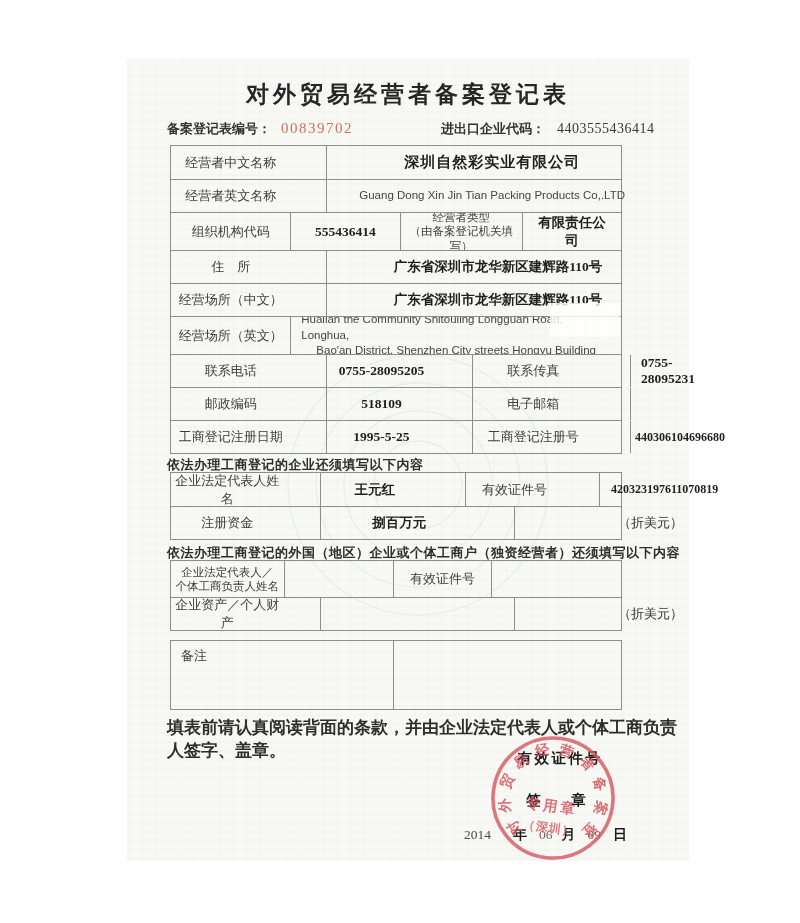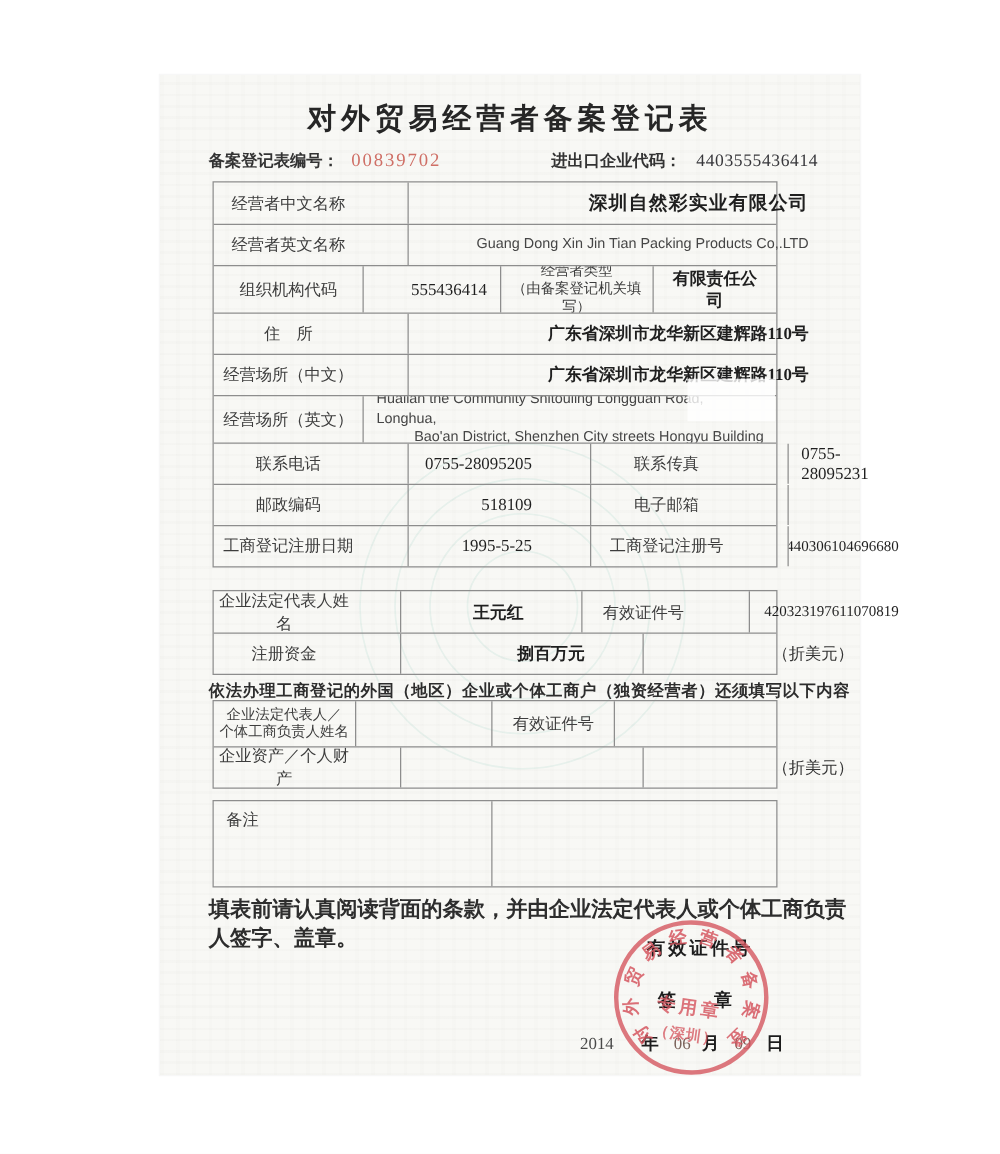--- a/index.html
+++ b/index.html
@@ -30,27 +30,27 @@
   .head-right{position:absolute;left:313px;top:0;display:flex;align-items:baseline;}
   .head-label{font-weight:700;color:#333;}
   .formno{font-family:"Liberation Serif",serif;font-size:15px;color:#cf6f66;letter-spacing:1.5px;margin-left:10px;}
   .entcode{font-family:"Liberation Serif",serif;font-size:14px;color:#38383c;letter-spacing:.5px;margin-left:12px;}
 
   .tbl{position:absolute;left:42px;width:452px;border:1px solid var(--line);box-sizing:border-box;}
   .trow{display:grid;border-top:1px solid var(--line);box-sizing:border-box;}
   .trow:first-child{border-top:none;}
   .cell{
     border-left:1px solid var(--line);box-sizing:border-box;min-width:0;
-    display:flex;flex-direction:column;justify-content:center;align-items:flex-end;
+    display:flex;flex-direction:column;justify-content:center;align-items:center;
     padding:2px 10px;overflow:hidden;
   }
   .cell:first-child{border-left:none;}
   .lab{align-items:center;text-align:center;font-size:13px;color:#3d3d3d;padding:2px 4px;}
   .lab-sub{font-size:11.5px;line-height:1.25;}
-  .val{font-family:"Liberation Serif",serif;font-size:13.5px;color:#1f1f1f;}
+  .val{font-family:"Liberation Serif",serif;font-size:13.5px;color:#1f1f1f;font-weight:bold;}
   .val-bold{font-weight:600;}
   .val-cn-name{font-size:15px;font-weight:700;letter-spacing:1px;}
   .val-en{font-family:"Liberation Sans",sans-serif;font-size:11.5px;color:#454545;line-height:1.35;}
   .num-sm{font-size:12px;letter-spacing:0;}
   .center-val{align-items:center;text-align:center;}
   .right-val{align-items:flex-end;text-align:right;font-size:13px;color:#333;}
   .h33{height:33px;gap:36px;} .h38{height:38px;} .h36{height:36px;} .h68{height:68px;}
   .g2a{grid-template-columns:26.5% 73.5%;}
   .g4a{grid-template-columns:26.5% 24.3% 27.2% 22%;}
   .g4b{grid-template-columns:25% 24.3% 21.9% 28.8%;}
@@ -173,20 +173,21 @@
         </div>
       <div class="cell lab">工商登记注册号</div>
       <div class="cell">
           <span class="val num-sm">440306104696680</span>
         </div>
     </div>
   </div>
 
   <div class="whiteout"></div>
 
+  <div class="section-heading" style="top:396px;">依法办理工商登记的企业还须填写以下内容</div>
 
   <div class="tbl" style="top:412px;">
     <div class="trow g4b h33">
       <div class="cell lab">企业法定代表人姓名</div>
       <div class="cell">
           <span class="val val-bold">王元红</span>
         </div>
       <div class="cell lab">有效证件号</div>
       <div class="cell">
           <span class="val num-sm">420323197611070819</span>

